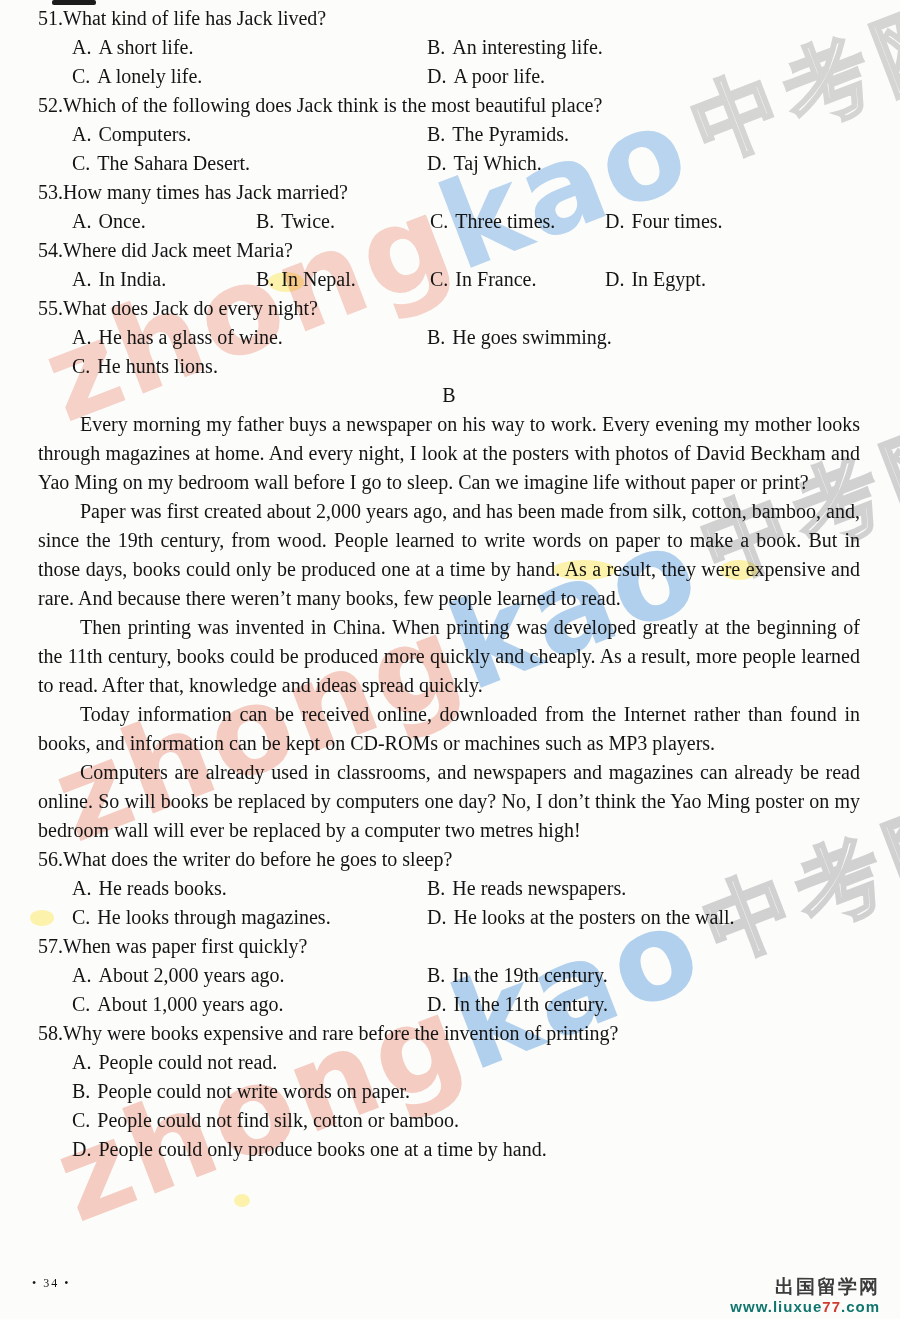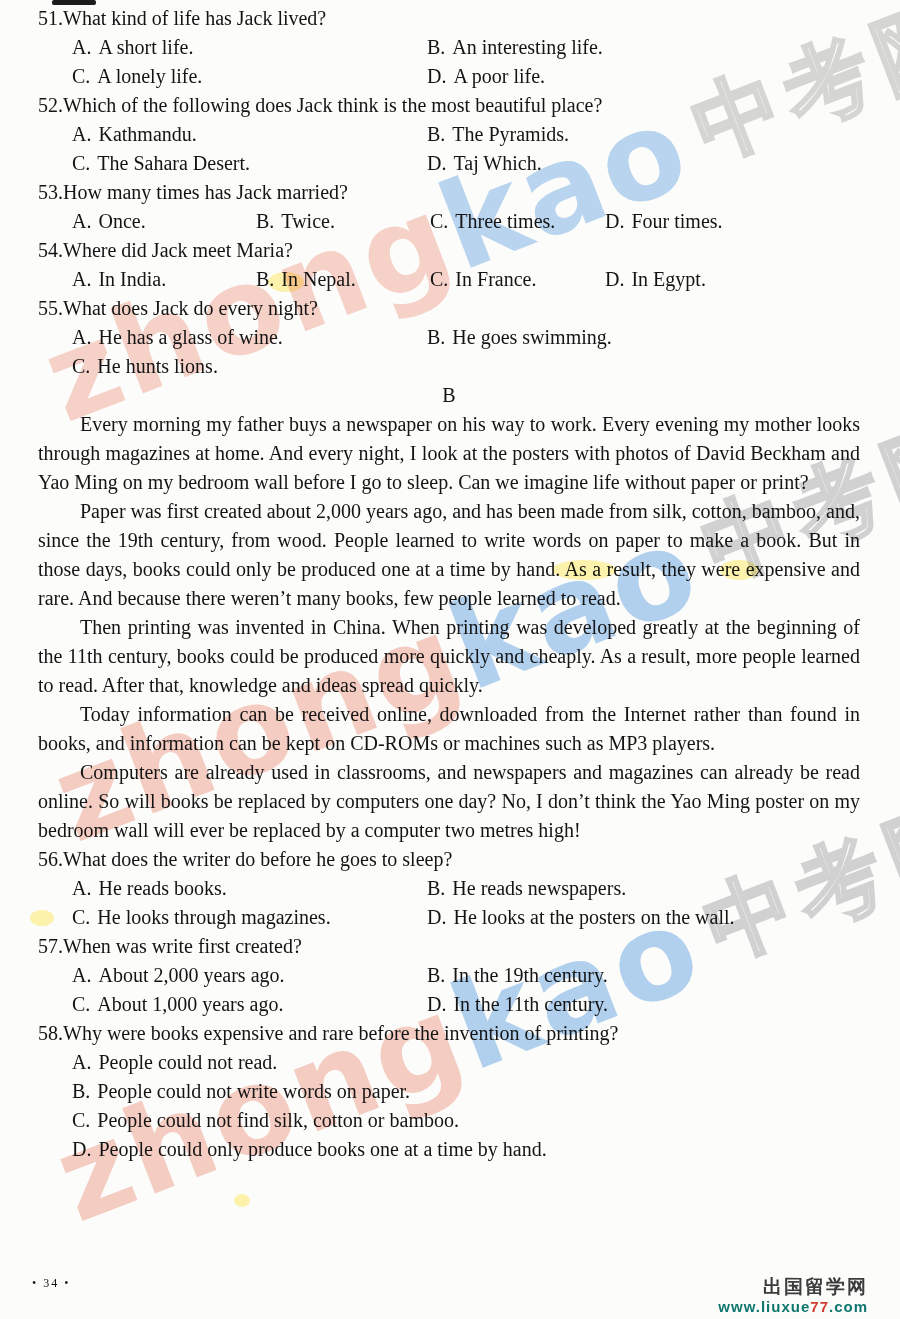--- a/index.html
+++ b/index.html
@@ -34,21 +34,21 @@
   .opts { margin-left:34px; }
   .opts.two-col { display:grid; grid-template-columns:355px 1fr; }
   .opts.one-row { display:grid; grid-template-columns:184px 174px 175px 1fr; }
   .opts.stacked .opt { display:block; }
   .opt { line-height:29px; }
   .opt .lbl { margin-right:7px; }
   .section-label { text-align:center; line-height:29px; }
   .para { margin:0; line-height:29px; text-align:justify; text-indent:42px; }
   
   .page-num { position:absolute; z-index:2; left:32px; bottom:28px; font-size:12px; letter-spacing:2px; }
-  .site { position:absolute; z-index:2; right:32px; bottom:4px; text-align:right;
+  .site { position:absolute; z-index:2; right:20px; bottom:4px; text-align:right;
           font-family:"Liberation Sans", sans-serif; font-weight:bold; }
   .site-name { font-size:19px; color:#3c3c3c; letter-spacing:2px; line-height:22px; }
   .site-url { font-size:15px; line-height:17px; letter-spacing:1px; }
   .url-blue { color:#0f766e; } .url-red { color:#d23b2f; }
   
   .smudge { position:absolute; z-index:3; left:52px; top:0; width:44px; height:5px;
             background:#1c1c1c; border-radius:2px; }
   .art { position:absolute; z-index:3; border-radius:50%;
          background:rgba(255,232,80,0.45); mix-blend-mode:multiply; pointer-events:none; }
 </style>
@@ -76,21 +76,21 @@
         <span class="opt"><span class="lbl">A.</span><span class="txt">A short life.</span></span>
         <span class="opt"><span class="lbl">B.</span><span class="txt">An interesting life.</span></span>
         <span class="opt"><span class="lbl">C.</span><span class="txt">A lonely life.</span></span>
         <span class="opt"><span class="lbl">D.</span><span class="txt">A poor life.</span></span>
       </div>
     </div>
 
     <div class="q">
       <div class="q-line"><span class="q-num">52.</span><span class="q-text">Which of the following does Jack think is the most beautiful place?</span></div>
       <div class="opts two-col">
-        <span class="opt"><span class="lbl">A.</span><span class="txt">Kathmandu.</span></span>
+        <span class="opt"><span class="lbl">A.</span><span class="txt">Computers.</span></span>
         <span class="opt"><span class="lbl">B.</span><span class="txt">The Pyramids.</span></span>
         <span class="opt"><span class="lbl">C.</span><span class="txt">The Sahara Desert.</span></span>
         <span class="opt"><span class="lbl">D.</span><span class="txt">Taj Which.</span></span>
       </div>
     </div>
 
     <div class="q">
       <div class="q-line"><span class="q-num">53.</span><span class="q-text">How many times has Jack married?</span></div>
       <div class="opts one-row">
         <span class="opt"><span class="lbl">A.</span><span class="txt">Once.</span></span>
@@ -133,21 +133,21 @@
       <div class="q-line"><span class="q-num">56.</span><span class="q-text">What does the writer do before he goes to sleep?</span></div>
       <div class="opts two-col">
         <span class="opt"><span class="lbl">A.</span><span class="txt">He reads books.</span></span>
         <span class="opt"><span class="lbl">B.</span><span class="txt">He reads newspapers.</span></span>
         <span class="opt"><span class="lbl">C.</span><span class="txt">He looks through magazines.</span></span>
         <span class="opt"><span class="lbl">D.</span><span class="txt">He looks at the posters on the wall.</span></span>
       </div>
     </div>
 
     <div class="q">
-      <div class="q-line"><span class="q-num">57.</span><span class="q-text">When was write first created?</span></div>
+      <div class="q-line"><span class="q-num">57.</span><span class="q-text">When was paper first quickly?</span></div>
       <div class="opts two-col">
         <span class="opt"><span class="lbl">A.</span><span class="txt">About 2,000 years ago.</span></span>
         <span class="opt"><span class="lbl">B.</span><span class="txt">In the 19th century.</span></span>
         <span class="opt"><span class="lbl">C.</span><span class="txt">About 1,000 years ago.</span></span>
         <span class="opt"><span class="lbl">D.</span><span class="txt">In the 11th century.</span></span>
       </div>
     </div>
 
     <div class="q">
       <div class="q-line"><span class="q-num">58.</span><span class="q-text">Why were books expensive and rare before the invention of printing?</span></div>

